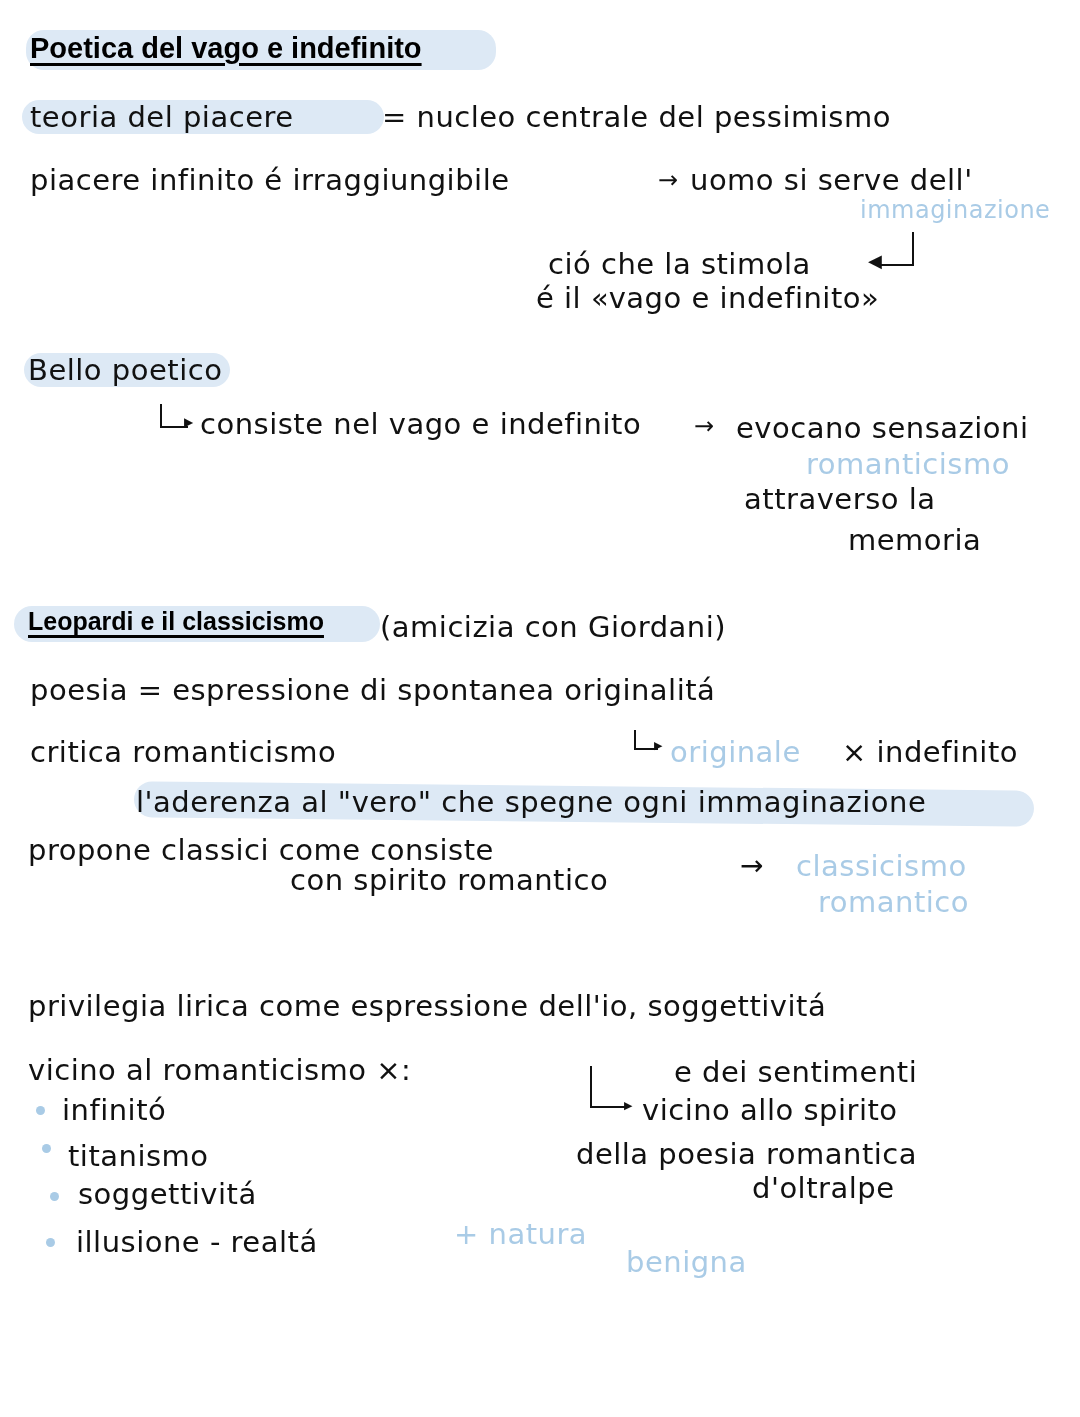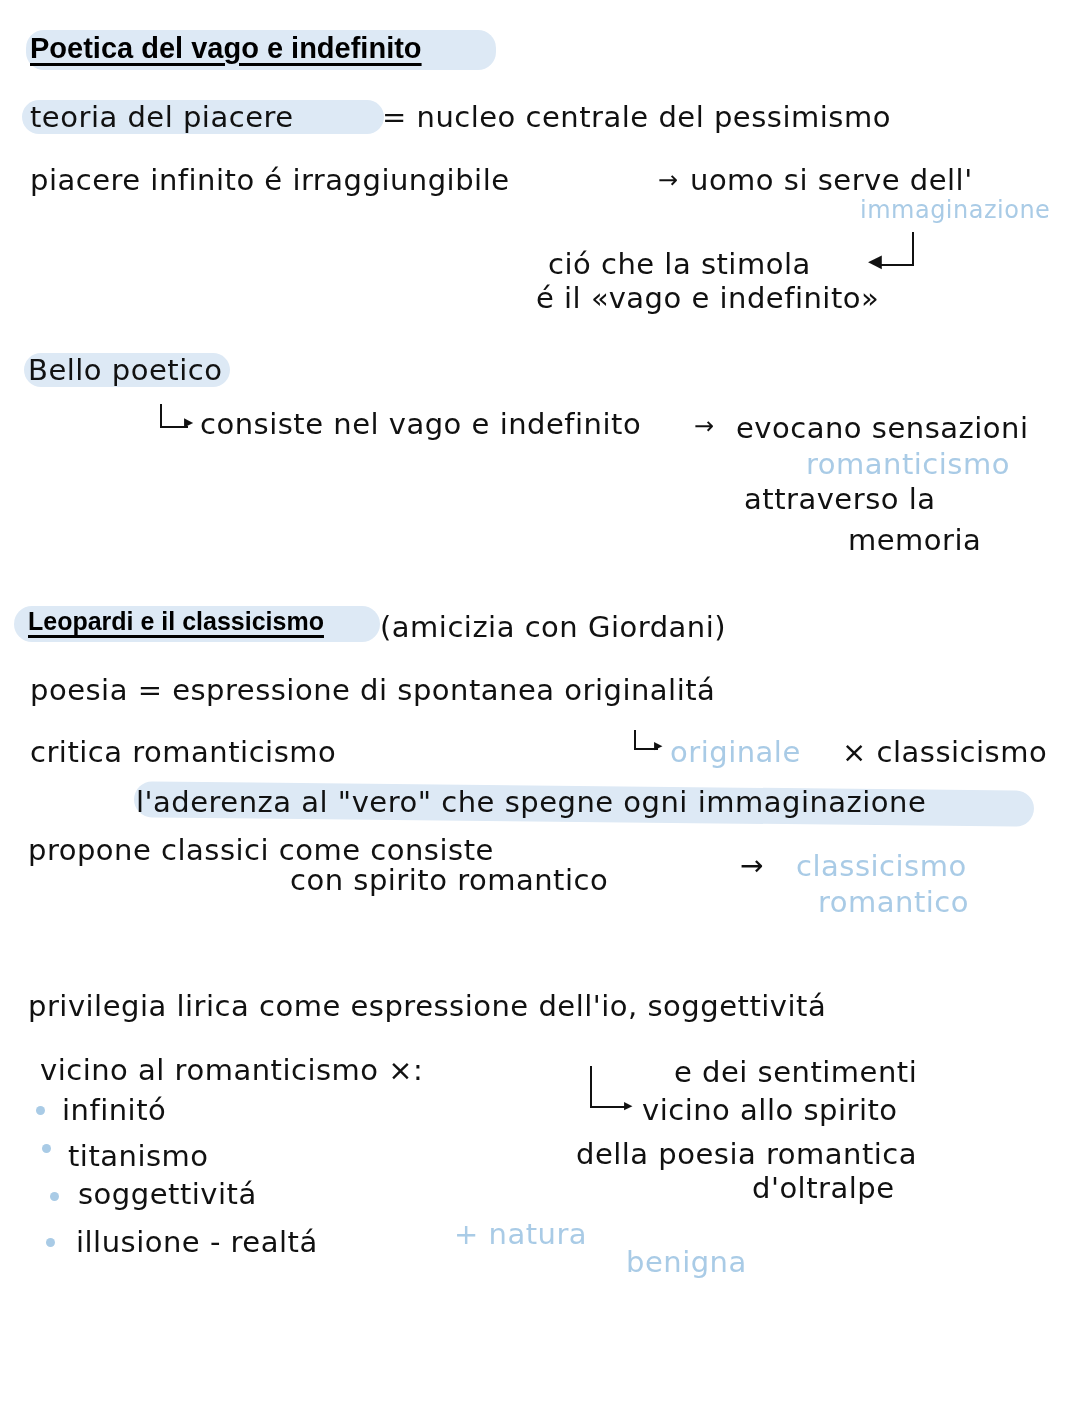--- a/index.html
+++ b/index.html
@@ -104,35 +104,35 @@
 <div class="hl" style="left:14px; top:606px; width:366px; height:36px;"></div>
 <div class="t title" style="left:28px; top:609px; font-size:25px;">Leopardi e il classicismo</div>
 <div class="t hand" style="left:380px; top:613px;">(amicizia con Giordani)</div>
 
 <div class="t hand" style="left:30px; top:676px;">poesia = espressione di spontanea originalitá</div>
 
 <div class="t hand" style="left:30px; top:738px;">critica romanticismo</div>
 <div class="elbow" style="left:634px; top:730px; width:22px; height:18px;"></div>
 <div class="t arrow" style="left:654px; top:740px; font-size:11px;">▶</div>
 <div class="t hand blue" style="left:670px; top:738px;">originale</div>
-<div class="t hand" style="left:842px; top:738px;">× classicismo</div>
+<div class="t hand" style="left:842px; top:738px;">× indefinito</div>
 
 <div class="hl" style="left:134px; top:786px; width:900px; height:36px; transform:rotate(0.6deg);"></div>
 <div class="t hand" style="left:136px; top:788px;">l'aderenza al "vero" che spegne ogni immaginazione</div>
 
 <div class="t hand" style="left:28px; top:836px;">propone classici come consiste</div>
 <div class="t hand" style="left:290px; top:866px;">con spirito romantico</div>
 <div class="t arrow" style="left:740px; top:852px; font-size:28px;">→</div>
 <div class="t hand blue" style="left:796px; top:852px;">classicismo</div>
 <div class="t hand blue" style="left:818px; top:888px;">romantico</div>
 
 <div class="t hand" style="left:28px; top:992px;">privilegia lirica come espressione dell'io, soggettivitá</div>
 <div class="t hand" style="left:674px; top:1026px;margin-top:32px;">e dei sentimenti</div>
 
-<div class="t hand" style="left:28px; top:1056px;margin-left:12px;">vicino al romanticismo ×:</div>
+<div class="t hand" style="left:28px; top:1056px;">vicino al romanticismo ×:</div>
 
 <div class="bullet" style="left:36px; top:1106px;"></div>
 <div class="t hand" style="left:62px; top:1096px;">infinitó</div>
 
 <div class="bullet" style="left:42px; top:1144px;"></div>
 <div class="t hand" style="left:68px; top:1142px;">titanismo</div>
 
 <div class="bullet" style="left:50px; top:1192px;"></div>
 <div class="t hand" style="left:78px; top:1180px;">soggettivitá</div>
 

